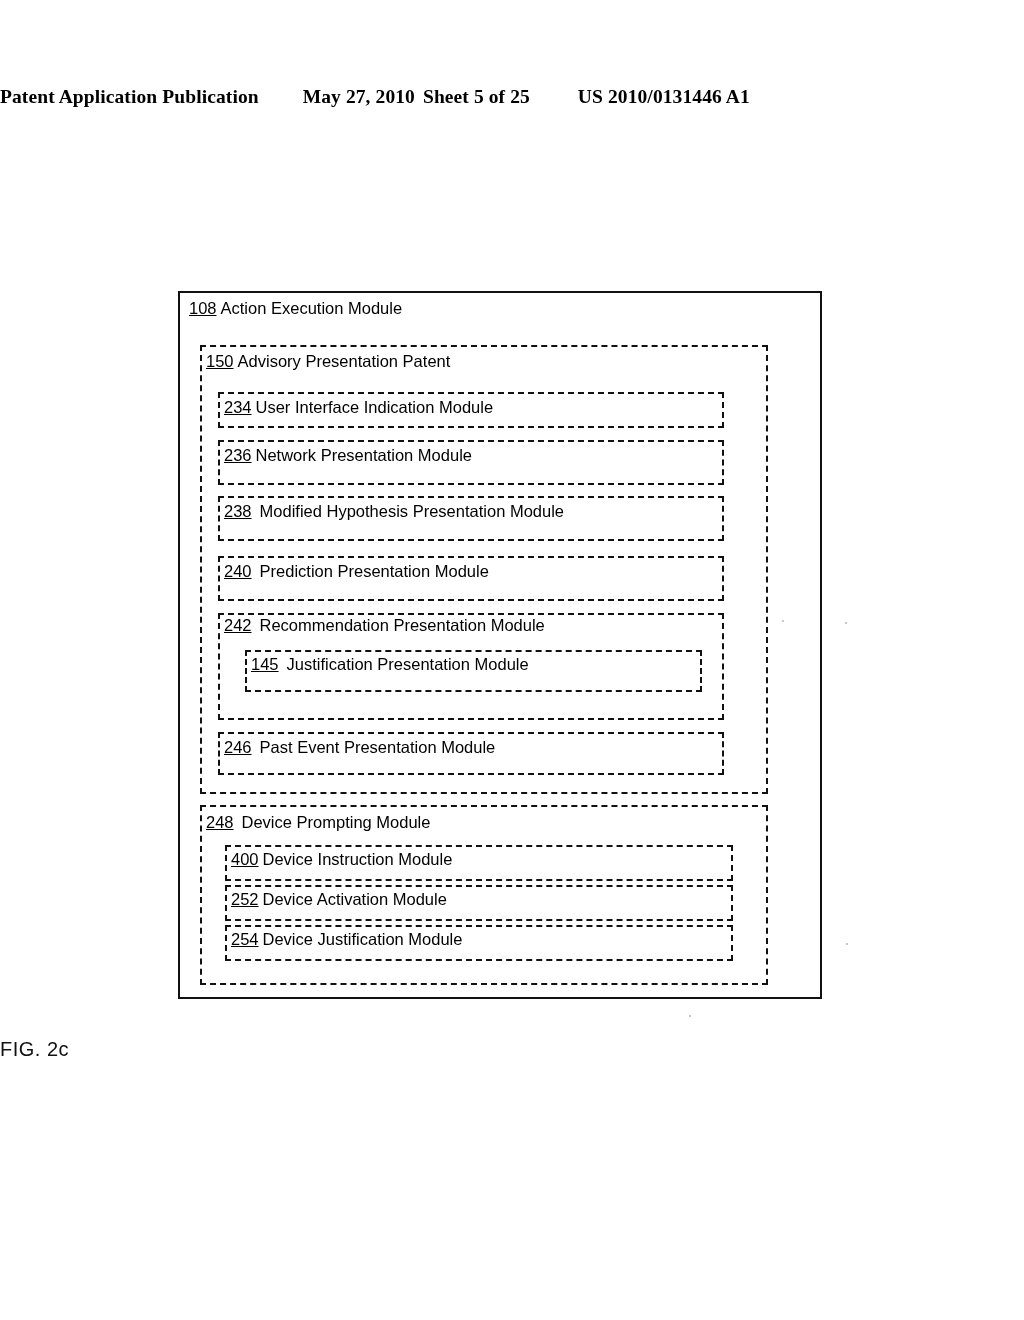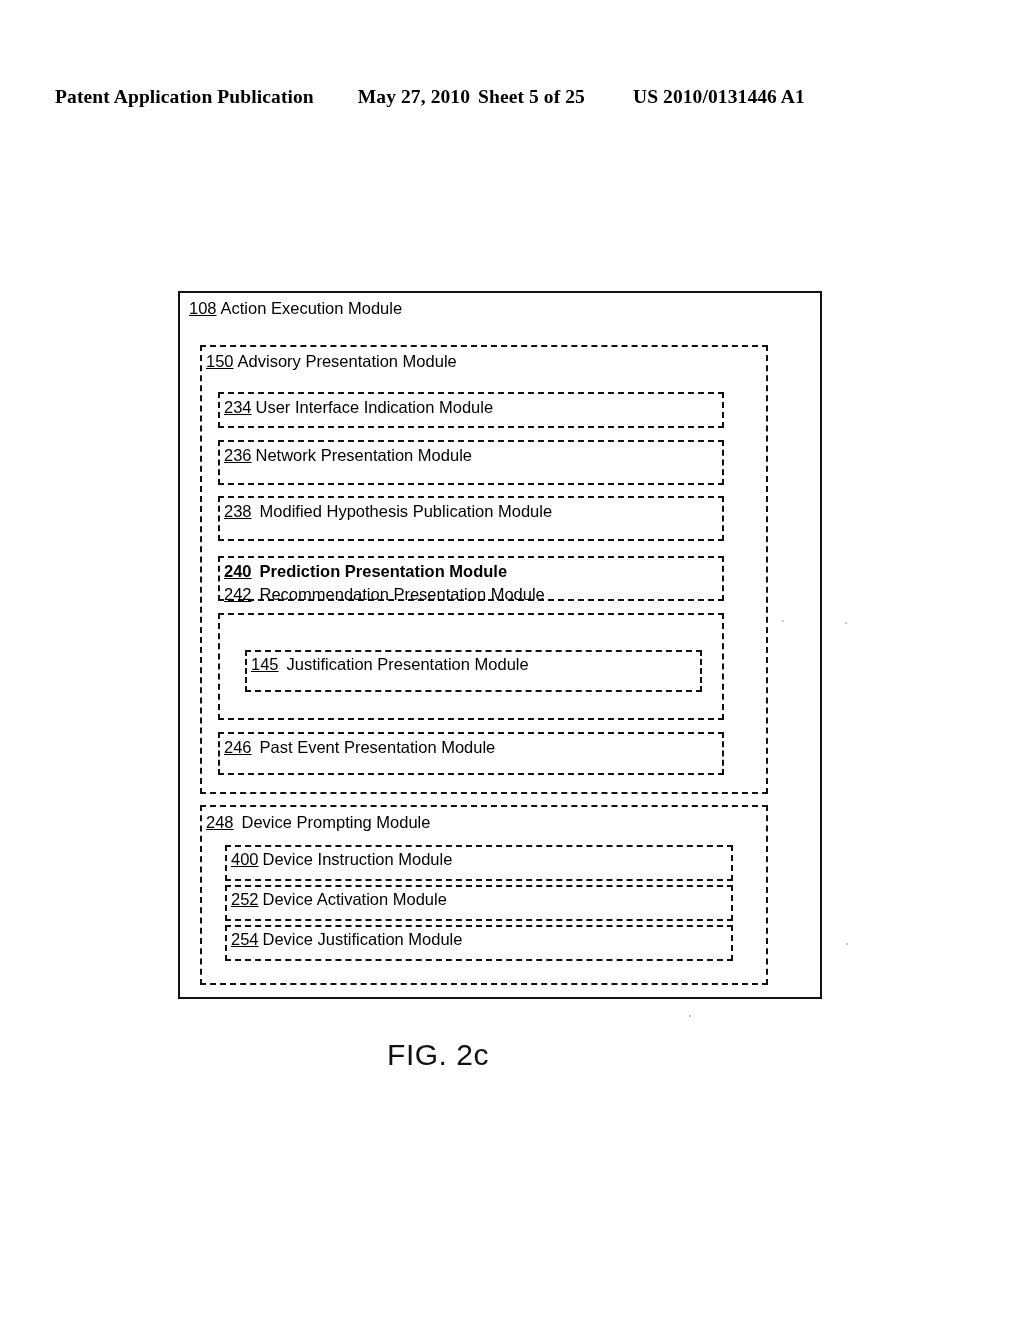--- a/index.html
+++ b/index.html
@@ -15,21 +15,20 @@
     color: #000000;
     overflow: hidden;
   }
 
   
   .page-header {
     position: absolute;
     top: 86px;
     left: 0;
     width: 860px;
-    text-align: center;
     font-family: "Liberation Serif", serif;
     font-weight: bold;
     font-size: 19.5px;
     letter-spacing: 0.1px;
     white-space: nowrap;
   }
   .page-header .hdr-pub    { margin-right: 44px; }
   .page-header .hdr-date   { margin-right: 8px; }
   .page-header .hdr-sheet  { margin-right: 48px; }
   .page-header .hdr-patno  { }
@@ -78,23 +77,23 @@
   }
   .sp  { display: inline-block; width: 4px; }
   .sp2 { display: inline-block; width: 8px; }
 
   
   .fig-caption {
     position: absolute;
     left: 0;
     top: 1038px;
     width: 876px;
-    text-align: center;
+    text-align: left;
     font-family: "Liberation Sans", sans-serif;
-    font-size: 30px;
+    font-size: 20px;
     letter-spacing: 0.5px;
     color: #111111;
   }
 
   
   .speck {
     position: absolute;
     background: #9a9a9a;
     width: 2px;
     height: 2px;
@@ -111,45 +110,45 @@
 <div class="figure-wrap">
 
   <div class="outer-box"></div>
 
   <div class="mod-label" style="left:189px; top:299px;">
     <span class="num">108</span><span class="sp"></span><span>Action Execution Module</span>
   </div>
 
   <div class="dbox" style="left:200px; top:345px; width:568px; height:449px;"></div>
   <div class="mod-label" style="left:206px; top:352px;">
-    <span class="num">150</span><span class="sp"></span><span>Advisory Presentation Module</span>
+    <span class="num">150</span><span class="sp"></span><span>Advisory Presentation Patent</span>
   </div>
 
   <div class="dbox" style="left:218px; top:392px; width:506px; height:36px;"></div>
   <div class="mod-label" style="left:224px; top:398px;text-align:center;">
     <span class="num">234</span><span class="sp"></span><span>User Interface Indication Module</span>
   </div>
 
   <div class="dbox" style="left:218px; top:440px; width:506px; height:45px;"></div>
   <div class="mod-label" style="left:224px; top:446px;">
     <span class="num">236</span><span class="sp"></span><span>Network Presentation Module</span>
   </div>
 
   <div class="dbox" style="left:218px; top:496px; width:506px; height:45px;"></div>
   <div class="mod-label" style="left:224px; top:502px;">
-    <span class="num">238</span><span class="sp2"></span><span>Modified Hypothesis Publication Module</span>
+    <span class="num">238</span><span class="sp2"></span><span>Modified Hypothesis Presentation Module</span>
   </div>
 
   <div class="dbox" style="left:218px; top:556px; width:506px; height:45px;"></div>
-  <div class="mod-label" style="left:224px; top:562px;font-weight:bold;">
+  <div class="mod-label" style="left:224px; top:562px;">
     <span class="num">240</span><span class="sp2"></span><span>Prediction Presentation Module</span>
   </div>
 
   <div class="dbox" style="left:218px; top:613px; width:506px; height:107px;"></div>
-  <div class="mod-label" style="left:224px; top:585px;">
+  <div class="mod-label" style="left:224px; top:616px;">
     <span class="num">242</span><span class="sp2"></span><span>Recommendation Presentation Module</span>
   </div>
 
   <div class="dbox" style="left:245px; top:650px; width:457px; height:42px;"></div>
   <div class="mod-label" style="left:251px; top:655px;">
     <span class="num">145</span><span class="sp2"></span><span>Justification Presentation Module</span>
   </div>
 
   <div class="dbox" style="left:218px; top:732px; width:506px; height:43px;"></div>
   <div class="mod-label" style="left:224px; top:738px;text-align:center;">

